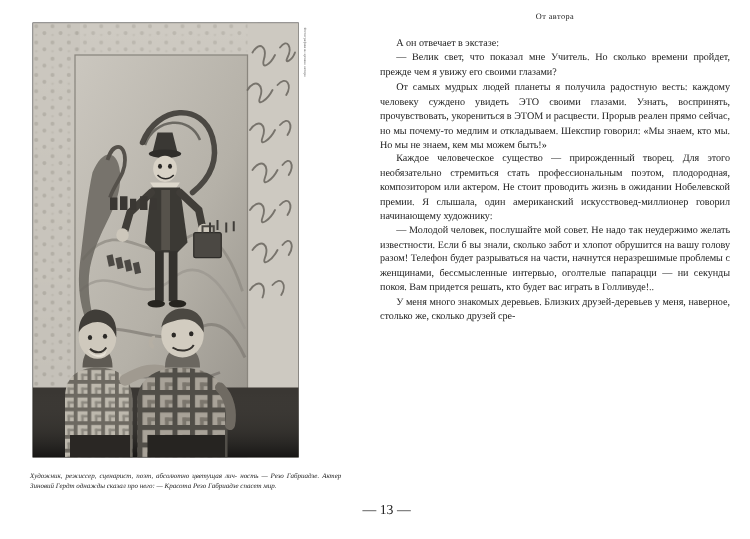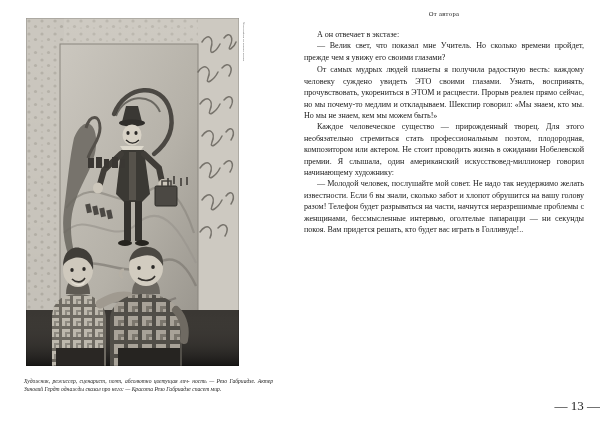--- a/index.html
+++ b/index.html
@@ -94,22 +94,22 @@
     text-indent: 13px;
     hyphens: manual;
     letter-spacing: -0.02px;
   }
   .body-text p.gap-after { margin-bottom: 1px; }
   .folio {
     position: absolute;
     left: 0;
     right: 0;
     bottom: 17px;
-    text-align: right;
-    font-size: 13px;
+    text-align: left;
+    font-size: 11px;
     color: #1a1a1a;
   }
 
   
   .ph-svg { display:block; width:213px; height:348px; }
 </style>
 </head>
 <body>
 
 <div class="page">
@@ -299,18 +299,19 @@
   <div class="recto">
 
     <div class="running-head">От автора</div>
 
     <div class="body-text">
       <p>А он отвечает в экстазе:</p>
       <p class="gap-after">— Велик свет, что показал мне Учитель. Но сколько времени пройдет, прежде чем я увижу его своими глазами?</p>
       <p>От самых мудрых людей планеты я получила радостную весть: каждому человеку суждено увидеть ЭТО своими глазами. Узнать, воспринять, прочувствовать, укорениться в ЭТОМ и расцвести. Прорыв реален прямо сейчас, но мы почему-то медлим и откладываем. Шекспир говорил: «Мы знаем, кто мы. Но мы не знаем, кем мы можем быть!»</p>
       <p>Каждое человеческое существо — прирожденный творец. Для этого необязательно стремиться стать профессиональным поэтом, плодородная, композитором или актером. Не стоит проводить жизнь в ожидании Нобелевской премии. Я слышала, один американский искусствовед-миллионер говорил начинающему художнику:</p>
       <p>— Молодой человек, послушайте мой совет. Не надо так неудержимо желать известности. Если б вы знали, сколько забот и хлопот обрушится на вашу голову разом! Телефон будет разрываться на части, начнутся неразрешимые проблемы с женщинами, бессмысленные интервью, оголтелые папарацци — ни секунды покоя. Вам придется решать, кто будет вас играть в Голливуде!..</p>
+      <p>У меня много знакомых деревьев. Близких друзей-деревьев у меня, наверное, столько же, сколько друзей сре-</p>
     </div>
 
     <div class="folio">— 13 —</div>
   </div>
 
 </div>
 
 </body></html>

